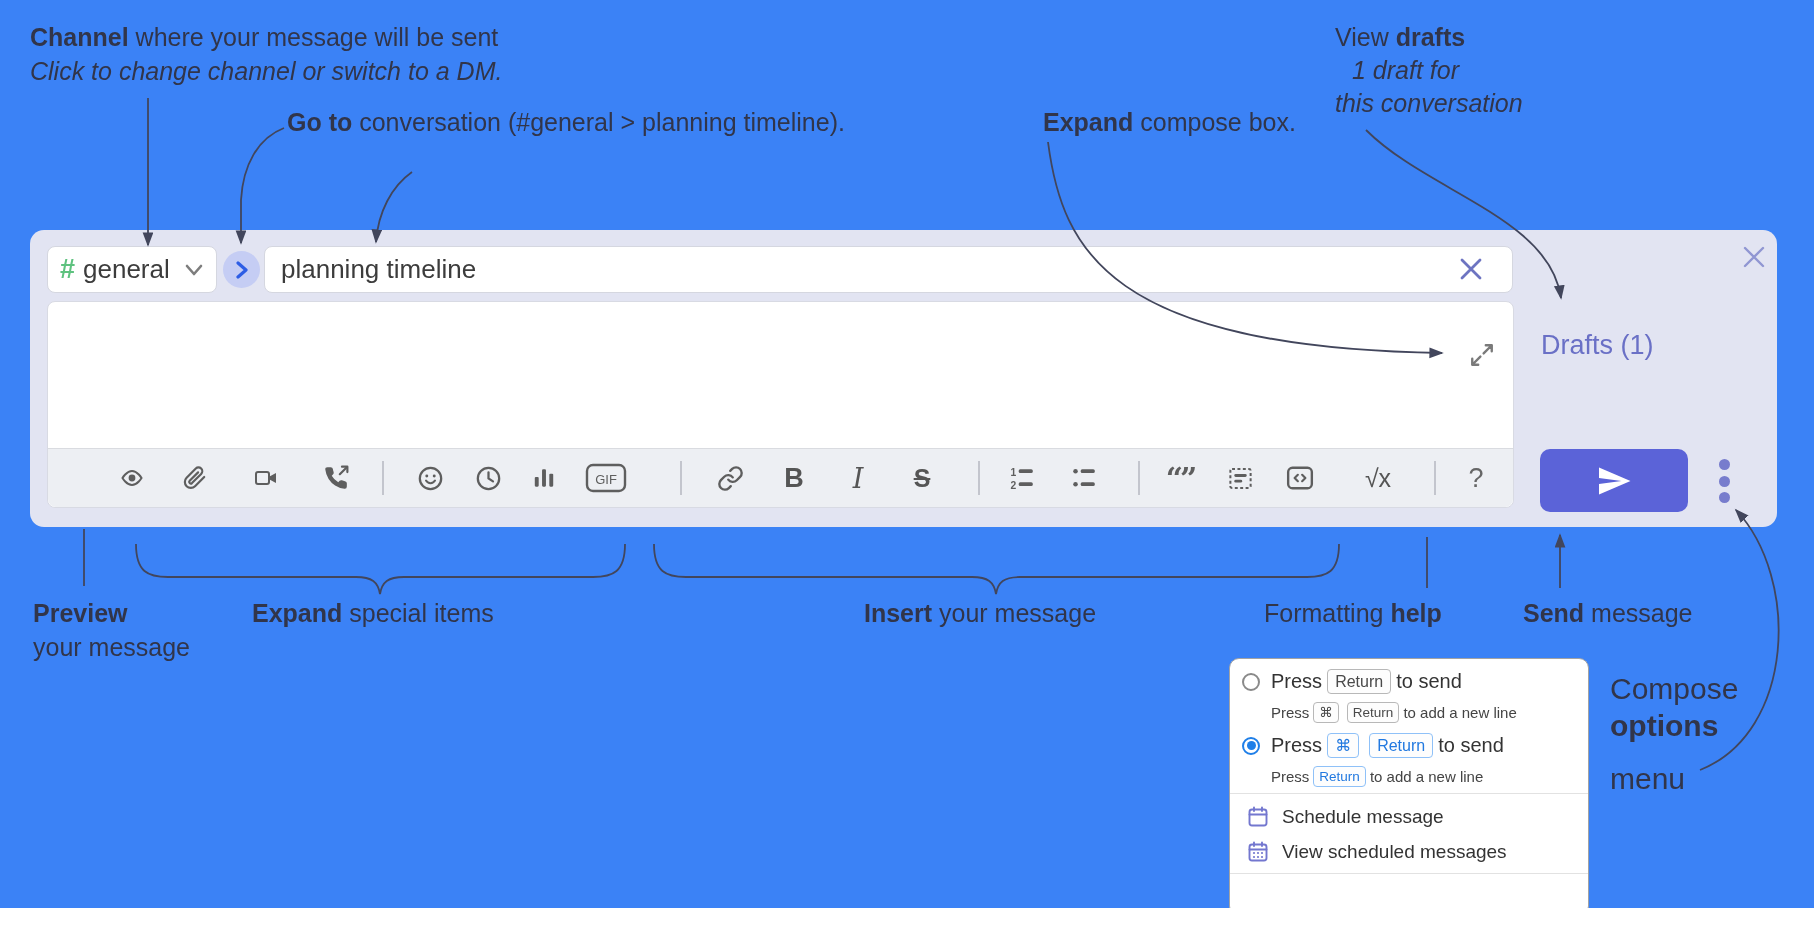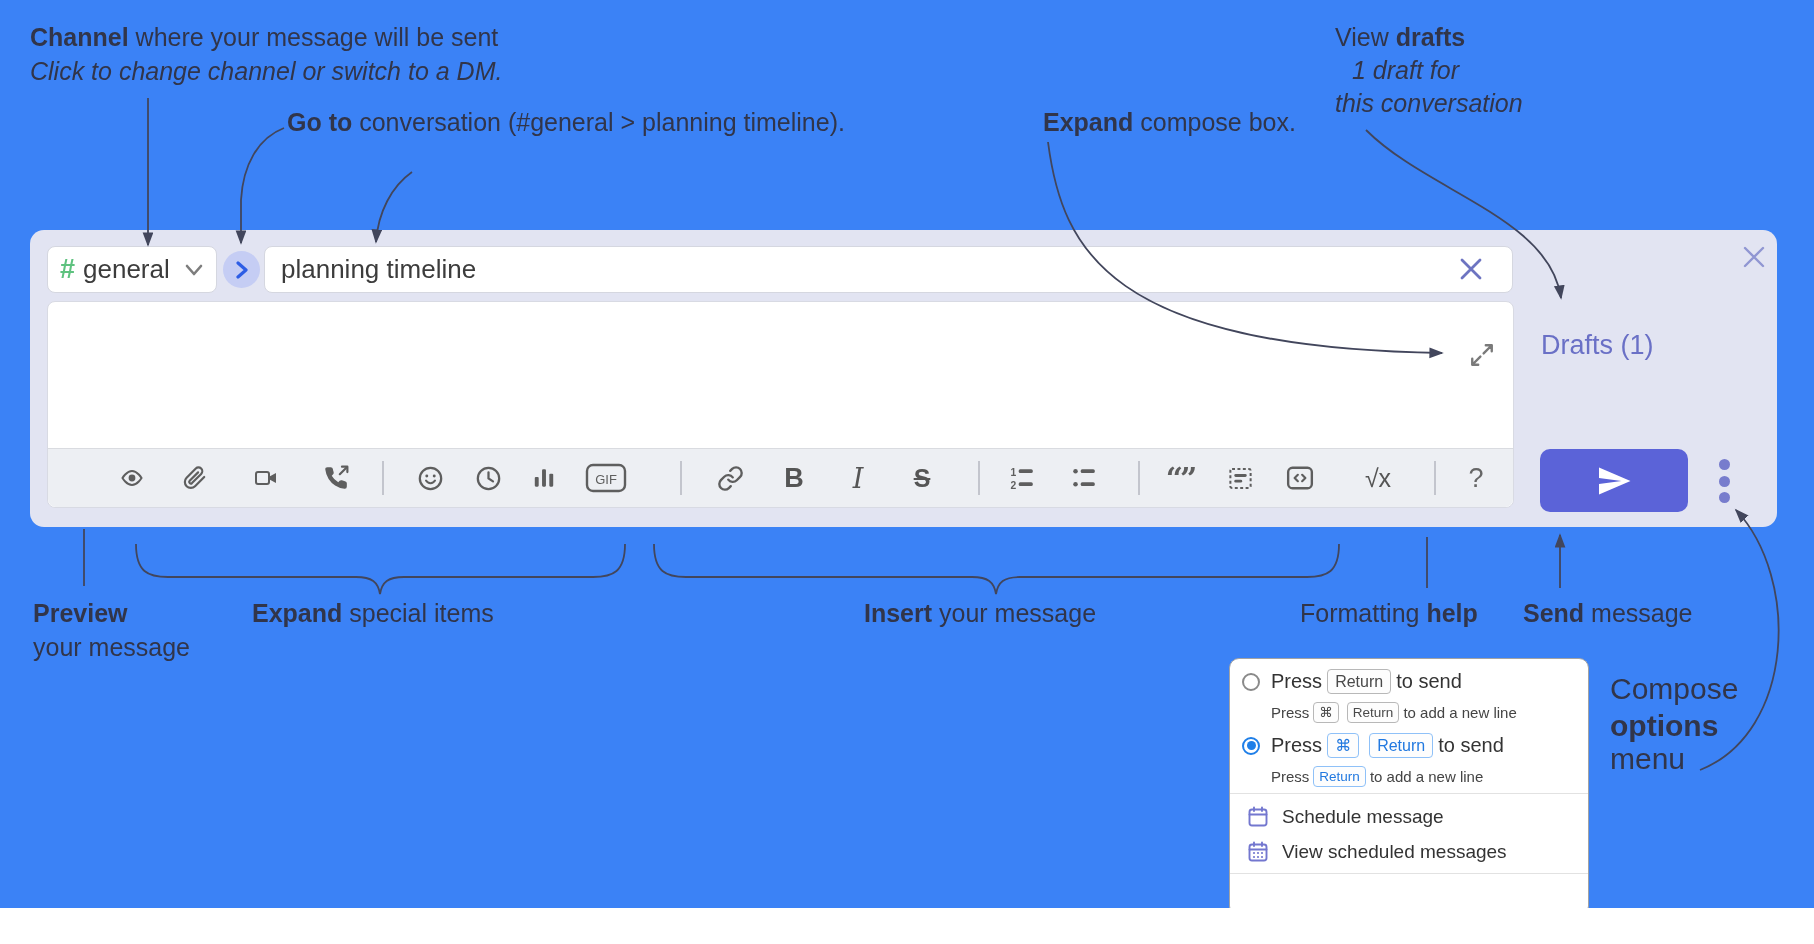--- a/index.html
+++ b/index.html
@@ -297,35 +297,35 @@
   </div>
 
   <div class="ann" style="left:252px;top:597px;">
     <b>Expand</b><span> special items</span>
   </div>
 
   <div class="ann" style="left:864px;top:597px;">
     <b>Insert</b><span> your message</span>
   </div>
 
-  <div class="ann" style="left:1264px;top:597px;margin-left:36px;">
+  <div class="ann" style="left:1264px;top:597px;">
     <span>Formatting </span><b>help</b>
   </div>
 
   <div class="ann" style="left:1523px;top:597px;">
     <b>Send</b><span> message</span>
   </div>
 
   <div class="big-ann" style="left:1610px;top:670px;font-weight:400;">
     <span>Compose</span>
   </div>
   <div class="big-ann" style="left:1610px;top:707px;font-weight:700;">
     <span>options</span>
   </div>
-  <div class="big-ann" style="left:1610px;top:740px;">
+  <div class="big-ann" style="left:1610px;top:760px;">
     <span>menu</span>
   </div>
 
   <div id="popup">
     <div class="prow" style="top:10px;">
       <span class="radio"></span>
       <span>Press</span>
       <span class="key">Return</span>
       <span>to send</span>
     </div>

